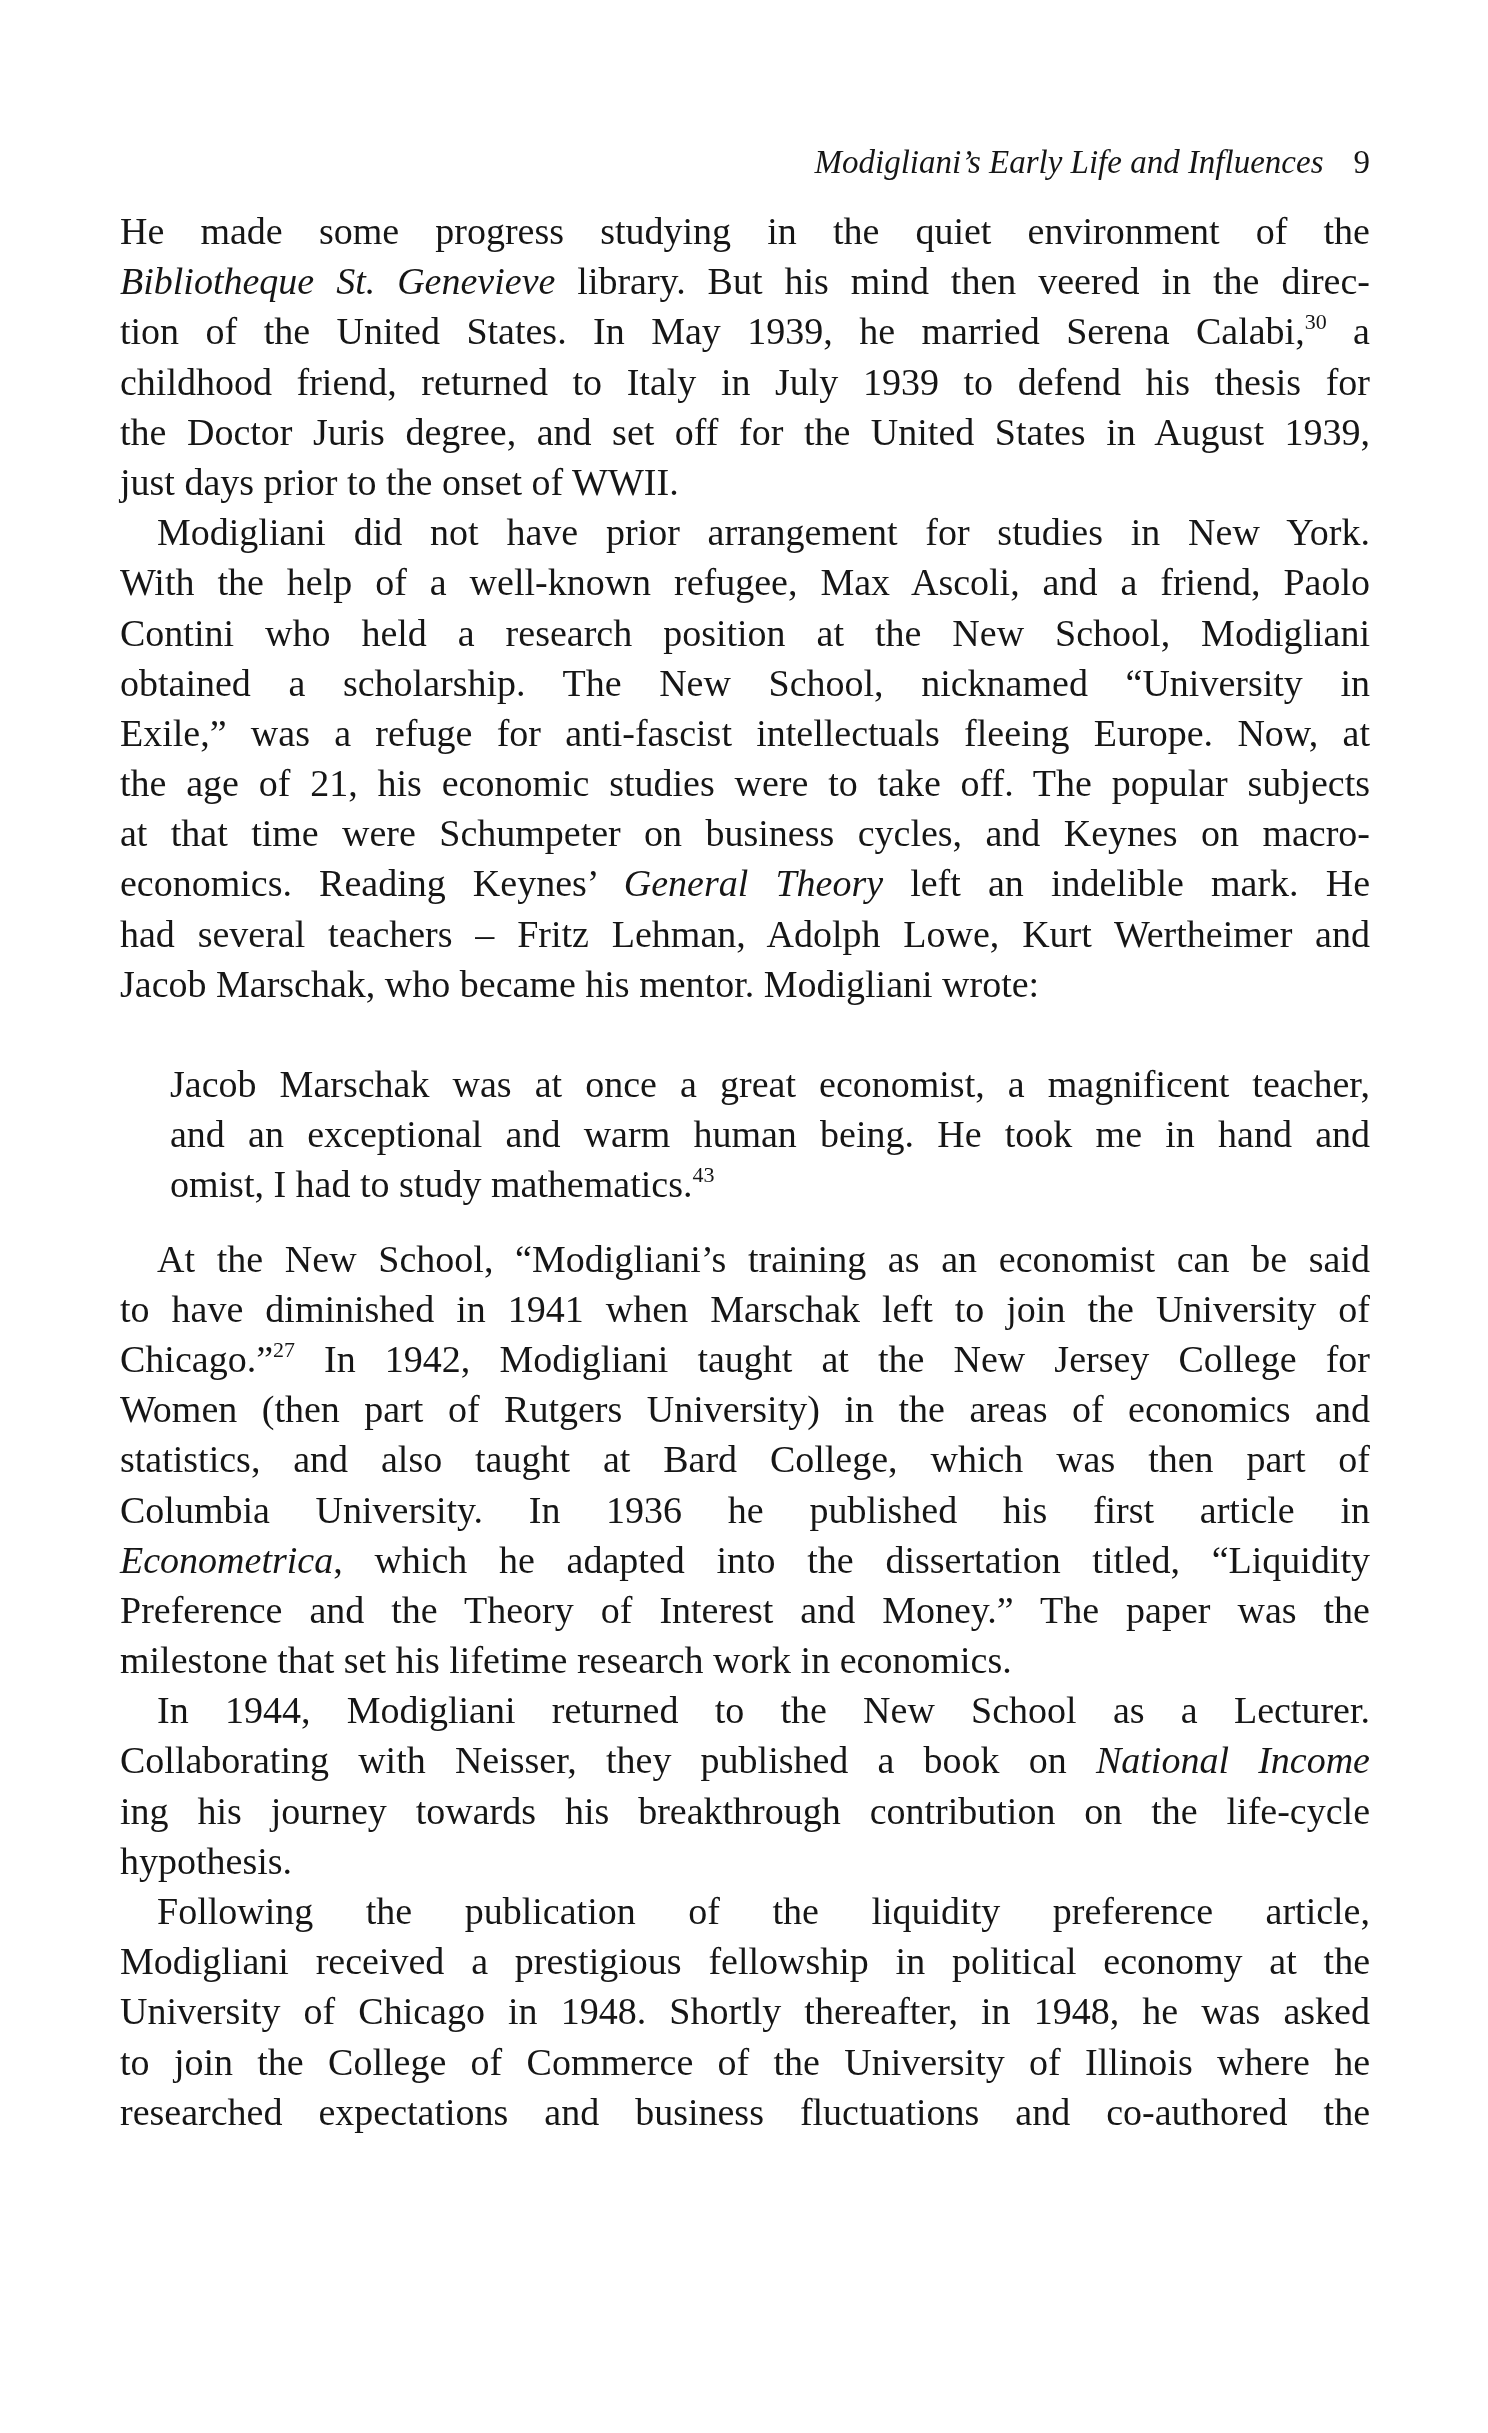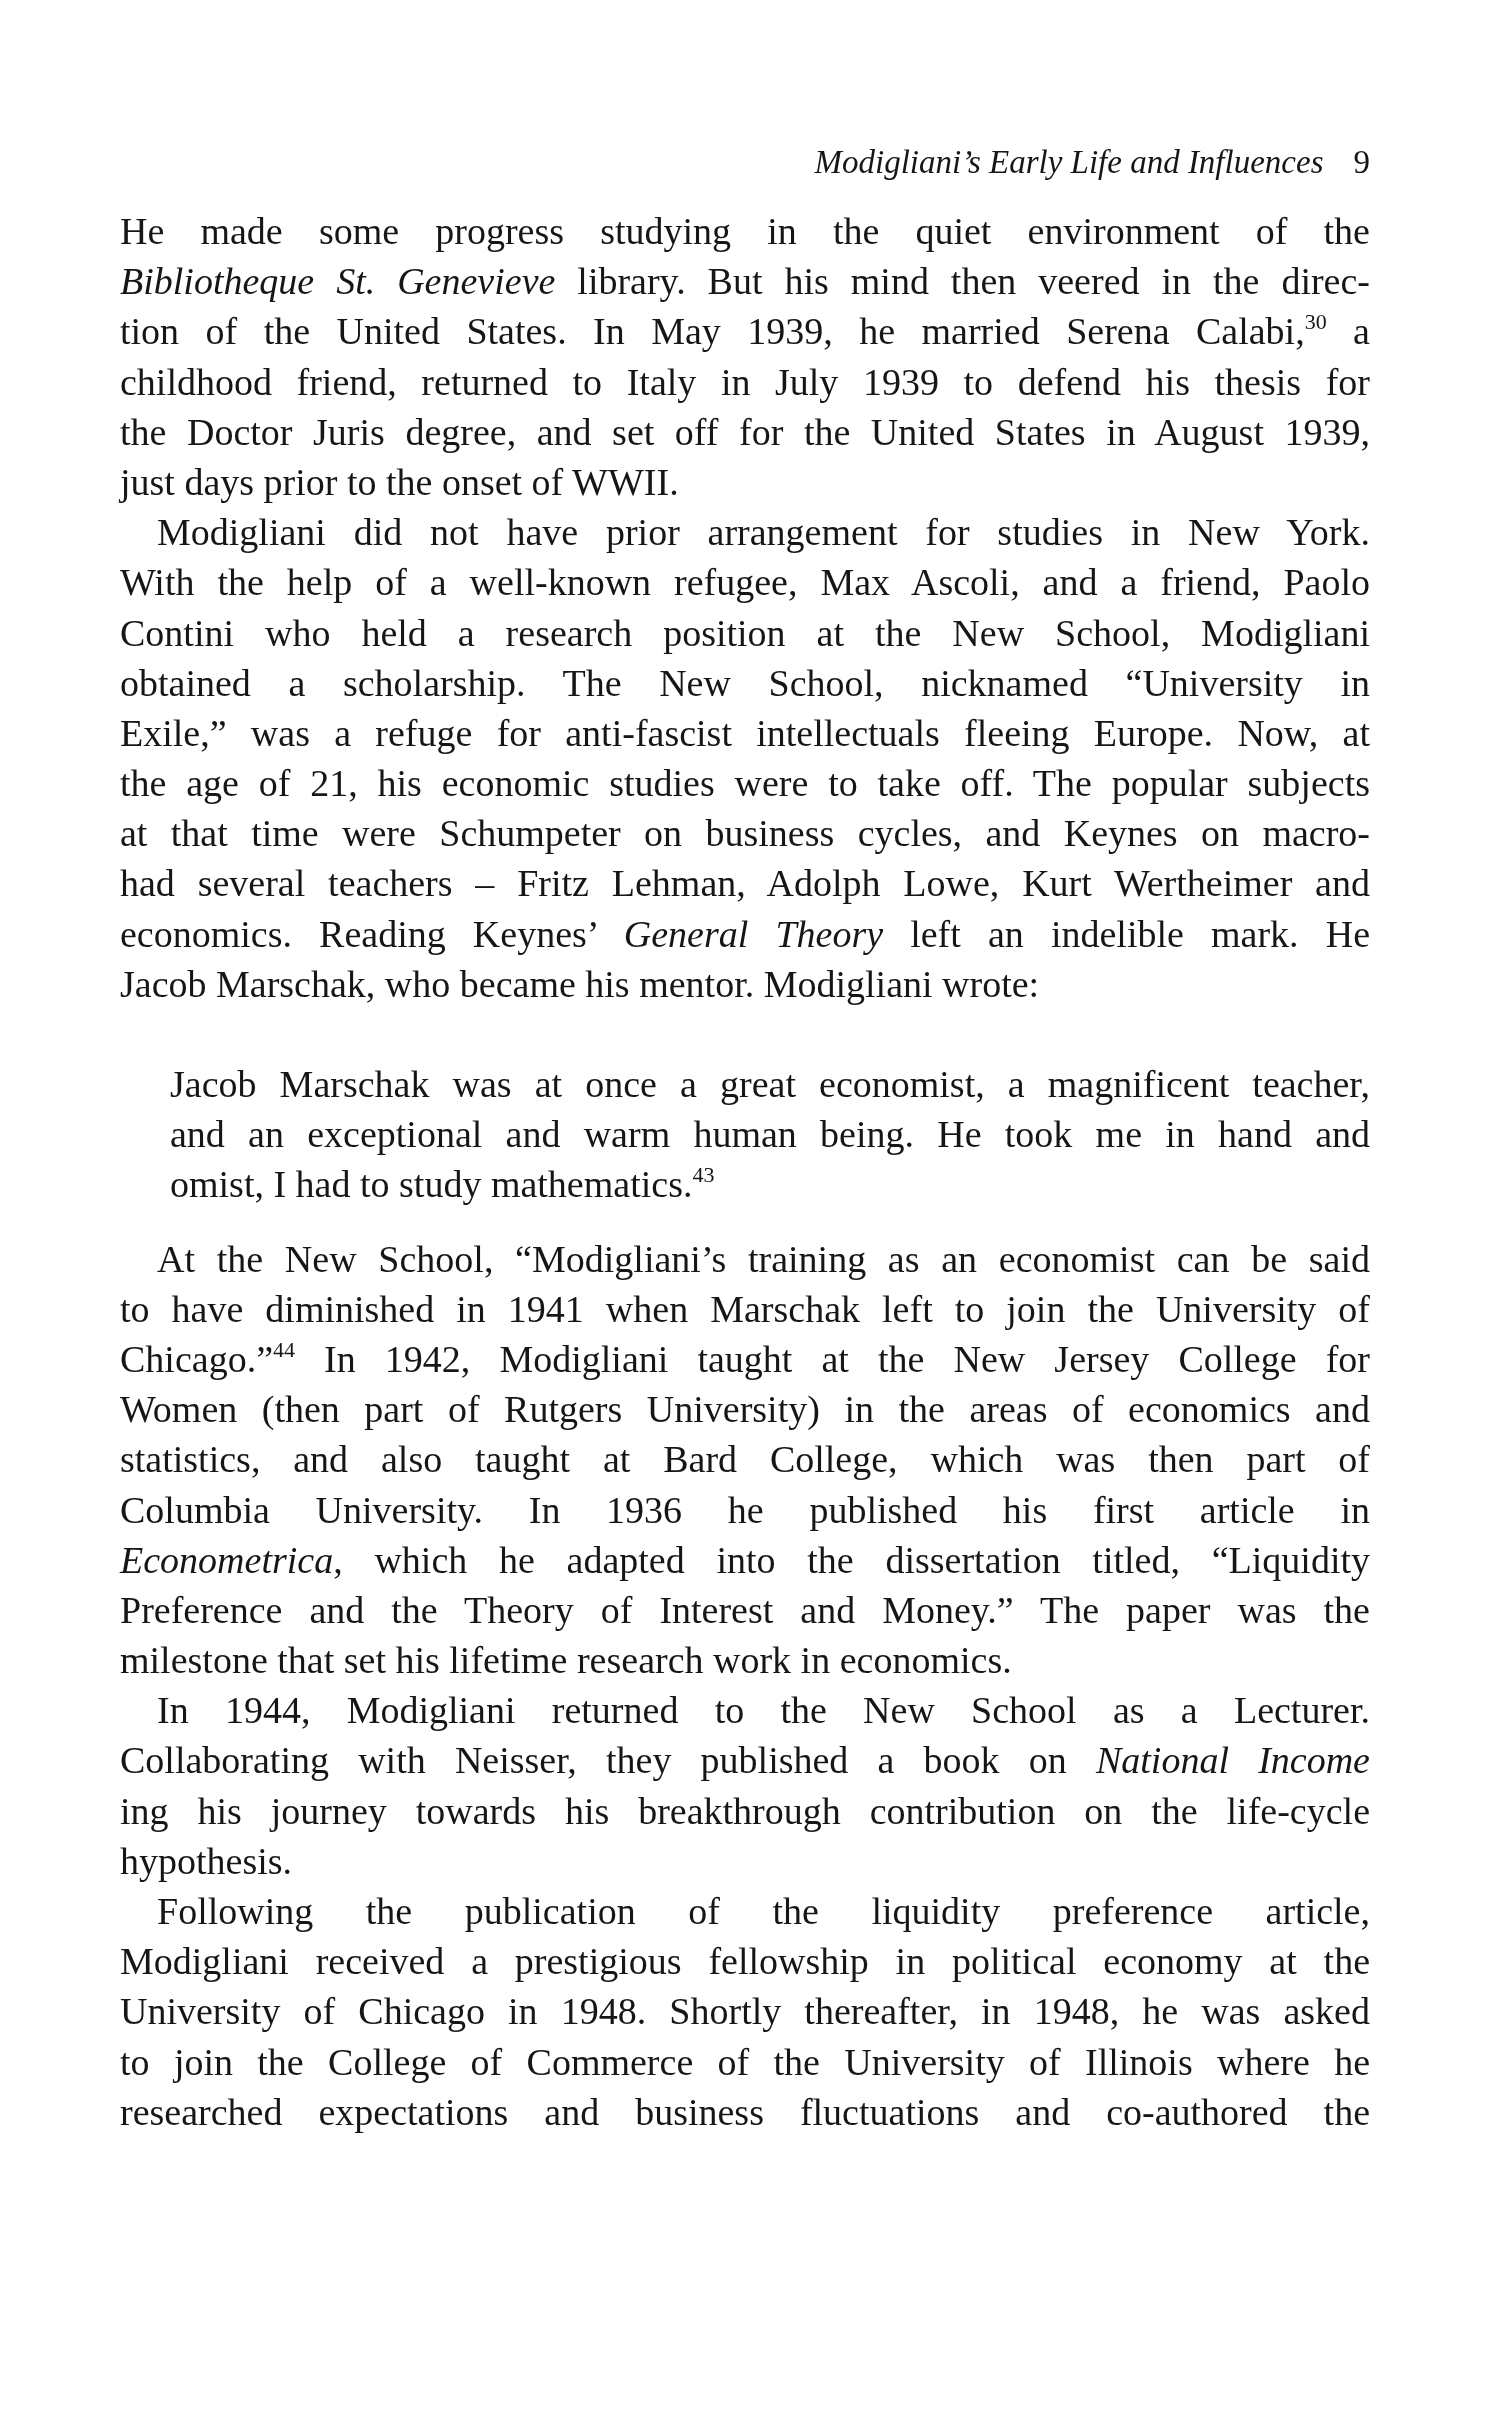--- a/index.html
+++ b/index.html
@@ -85,35 +85,35 @@
   </div>
 
   <div class="paragraph">
     <span class="line indent">Modigliani did not have prior arrangement for studies in New York.</span>
     <span class="line">With the help of a well-known refugee, Max Ascoli, and a friend, Paolo</span>
     <span class="line">Contini who held a research position at the New School, Modigliani</span>
     <span class="line">obtained a scholarship. The New School, nicknamed “University in</span>
     <span class="line">Exile,” was a refuge for anti-fascist intellectuals fleeing Europe. Now, at</span>
     <span class="line">the age of 21, his economic studies were to take off. The popular subjects</span>
     <span class="line">at that time were Schumpeter on business cycles, and Keynes on macro-</span>
+    <span class="line"><span>economics. Reading Keynes’ </span><em>General Theory</em><span> left an indelible mark. He</span></span>
     <span class="line">had several teachers – Fritz Lehman, Adolph Lowe, Kurt Wertheimer and</span>
-    <span class="line"><span>economics. Reading Keynes’ </span><em>General Theory</em><span> left an indelible mark. He</span></span>
     <span class="line last">Jacob Marschak, who became his mentor. Modigliani wrote:</span>
   </div>
 
   <div class="quote">
     <span class="line">Jacob Marschak was at once a great economist, a magnificent teacher,</span>
     <span class="line">and an exceptional and warm human being. He took me in hand and</span>
     <span class="line last"><span>omist, I had to study mathematics.</span><sup>43</sup></span>
   </div>
 
   <div class="paragraph">
     <span class="line indent">At the New School, “Modigliani’s training as an economist can be said</span>
     <span class="line">to have diminished in 1941 when Marschak left to join the University of</span>
-    <span class="line"><span>Chicago.”</span><sup>44</sup><span> In 1942, Modigliani taught at the New Jersey College for</span></span>
+    <span class="line"><span>Chicago.”</span><sup>27</sup><span> In 1942, Modigliani taught at the New Jersey College for</span></span>
     <span class="line">Women (then part of Rutgers University) in the areas of economics and</span>
     <span class="line">statistics, and also taught at Bard College, which was then part of</span>
     <span class="line">Columbia University. In 1936 he published his first article in</span>
     <span class="line"><em>Econometrica</em><span>, which he adapted into the dissertation titled, “Liquidity</span></span>
     <span class="line">Preference and the Theory of Interest and Money.” The paper was the</span>
     <span class="line last">milestone that set his lifetime research work in economics.</span>
   </div>
 
   <div class="paragraph">
     <span class="line indent">In 1944, Modigliani returned to the New School as a Lecturer.</span>

